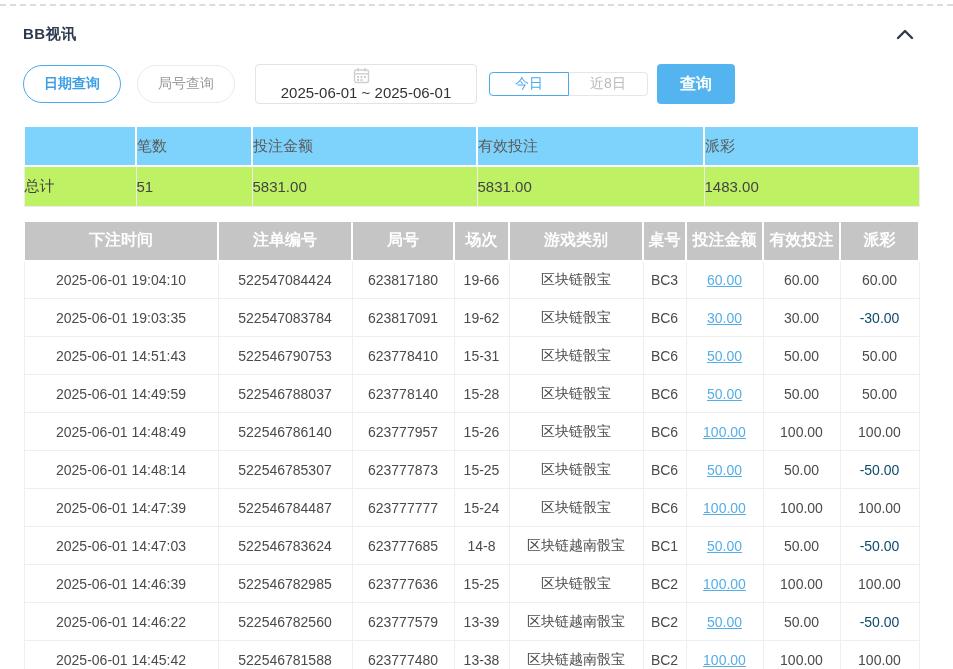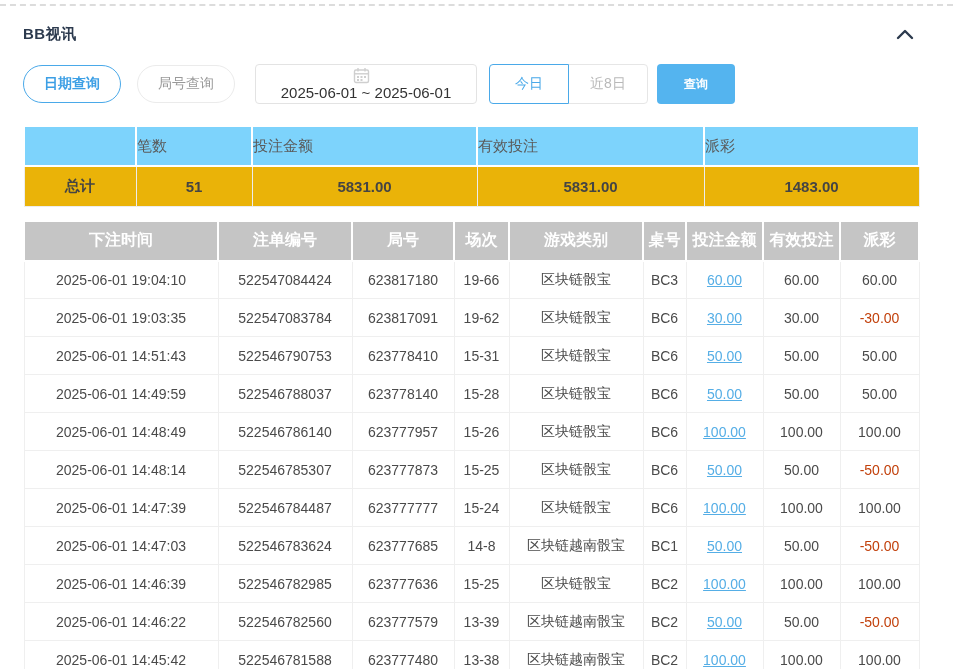--- a/index.html
+++ b/index.html
@@ -19,45 +19,45 @@
     display:flex; align-items:center; cursor:pointer; border:1px solid #ebebeb; color:#999; }
   .pill.active { border:1px solid #4aa9e9; color:#3c9fe5; font-weight:bold; }
   .pill + .pill { margin-left:16px; }
 
   .date-input { margin-left:20px; width:222px; height:40px; border:1px solid #e3e3e3; border-radius:4px;
     display:flex; align-items:center; justify-content:center; cursor:pointer; background:#fff;flex-direction:column; }
   .date-input .cal { margin-right:9px; display:flex; }
   .date-input .val { font-size:15px; color:#333; }
 
   .seg-group { display:flex; margin-left:12px; }
-  .seg { width:80px; height:40px; background:#fff; border:1px solid #e6e6e6; margin-left:-1px;
+  .seg { width:80px; height:24px; background:#fff; border:1px solid #e6e6e6; margin-left:-1px;
     font-size:14px; color:#b9b9b9; display:flex; align-items:center; justify-content:center; cursor:pointer; }
   .seg:first-child { margin-left:0; border-radius:4px 0 0 4px; }
   .seg:last-child { border-radius:0 4px 4px 0; }
   .seg.active { border:1px solid #4aa9e9; color:#4aa9e9; z-index:1; position:relative; }
 
   .search-btn { margin-left:9px; width:78px; height:40px; background:#54b4ef; color:#fff; font-weight:bold;
-    font-size:12px; border:none; border-radius:4px; cursor:pointer; }
+    font-size:16px; border:none; border-radius:4px; cursor:pointer; }
 
   
   table { border-collapse:collapse; table-layout:fixed; }
   .summary-table { margin-top:21px; width:895px; }
   .summary-table th { background:#7dd3fc; height:40px; font-size:15px; font-weight:normal; color:#5a5a5a;
     text-align:left; border:2px solid #fff; }
-  .summary-table td { background:#eab308; height:40px; font-size:15px; color:#444; text-align:center;
-    border:1px solid #ededed;font-weight:bold; }
+  .summary-table td { background:#bef264; height:40px; font-size:15px; color:#444; 
+    border:1px solid #ededed; }
 
   
   .records-table { margin-top:13px; width:895px; }
   .records-table th { background:#c5c5c5; height:40px; color:#fff; font-size:16px; font-weight:bold;
     text-align:center; border:2px solid #fff; }
   .records-table td { height:38px; background:#fff; font-size:14px; color:#4a4a4a; text-align:center;
     border:1px solid #efefef; }
   .records-table a { color:#55aee6; text-decoration:underline; }
-  .records-table td.neg { color:#c2410c; }
+  .records-table td.neg { color:#0c4a6e; }
 </style>
 </head>
 <body>
 
 <div class="top-dashed"></div>
 
 <div class="container">
 
   <div class="panel-head">
     <div class="panel-title">BB视讯</div>

